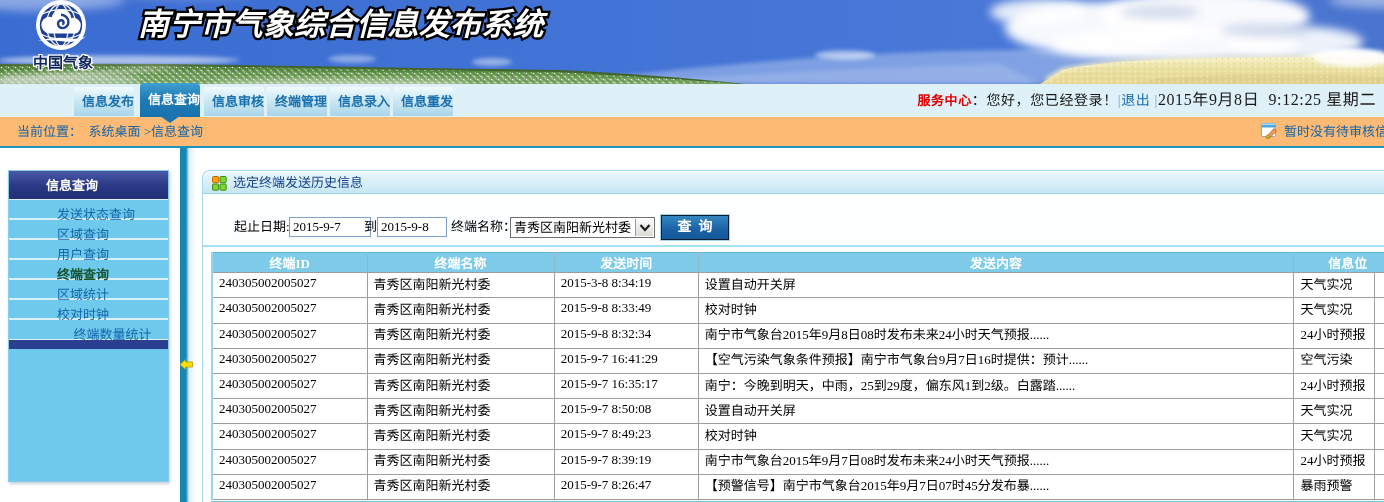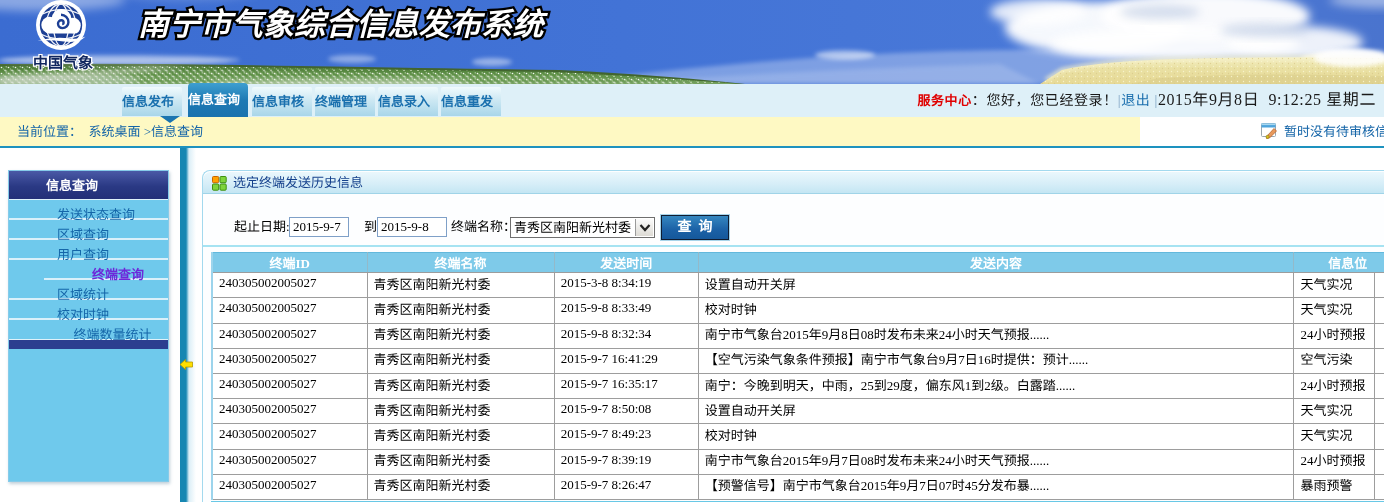--- a/index.html
+++ b/index.html
@@ -7,43 +7,43 @@
 html,body{width:1384px;height:502px;overflow:hidden;}
 body{font-family:"Liberation Serif",serif;}
 #stage{position:relative;width:1384px;height:502px;background:#fff;overflow:hidden;}
 
 
 #banner{position:absolute;left:0;top:0;width:1384px;height:84px;}
 #title{position:absolute;left:130px;top:0px;width:900px;height:60px;}
 
 
 #tabbar{position:absolute;left:0;top:84px;width:1384px;height:33px;background:#def0f8;}
-.tab{position:absolute;top:3px;height:29px;width:60px;text-align:left;line-height:29px;
+.tab{position:absolute;top:3px;height:29px;width:60px;text-align:right;line-height:29px;
  font-size:13px;font-weight:bold;color:#1a70ae;
- background:linear-gradient(#f0fafd,#cde8f3 45%,#a9d6e9);border-radius:2px 2px 0 0;margin-left:48px;}
+ background:linear-gradient(#f0fafd,#cde8f3 45%,#a9d6e9);border-radius:2px 2px 0 0;}
 .tab.active{top:-1px;height:34px;line-height:33px;background:linear-gradient(#3e9fd0,#1e7ab4 50%,#1a72ae);color:#fff;border-radius:4px 4px 0 0;}
 #tabptr{position:absolute;left:160px;top:116px;width:0;height:0;border:10px solid transparent;border-top:7px solid #1a74b0;z-index:5;}
 #svc{position:absolute;right:8px;top:0;height:33px;line-height:32px;font-size:14px;color:#1a1a1a;white-space:nowrap;letter-spacing:0.6px;font-family:Liberation Serif, serif;}
 #svc .dt{font-size:16px;}
 #svc b.red{color:#e00000;font-size:13px;}
 #svc .lnk{color:#1b6fae;}
 #svc .bar{color:#7fa4c4;}
 
 
-#crumb{position:absolute;left:0;top:117px;width:1140px;height:29px;background:#fef9c3;font-size:13px;color:#1565a8;line-height:29px;}
+#crumb{position:absolute;left:0;top:117px;width:1384px;height:29px;background:#fdba74;font-size:13px;color:#1565a8;line-height:29px;}
 #crumb .lft{position:absolute;left:17px;top:0;}
 #notif{position:absolute;left:1284px;top:0;color:#1565a8;white-space:nowrap;}
 #nicon{position:absolute;left:1261px;top:5px;width:17px;height:17px;}
 #tealhr{position:absolute;left:0;top:146px;width:1384px;height:2px;background:#1d92bf;}
 
 
 #sidebar{position:absolute;left:8px;top:170px;width:161px;height:312px;background:#6fc9ec;border:1px solid #86cbe9;box-shadow:1px 2px 3px rgba(120,150,170,.45);}
 #sbhead{height:29px;background:linear-gradient(#4a59a6,#2a3984 55%,#232f78);color:#fff;font-weight:bold;font-size:13px;line-height:29px;padding-left:37px;border-bottom:1px solid #dff2fa;}
 .sbitem{height:20px;line-height:29px;font-size:13px;color:#1566a9;padding-left:48px;border-bottom:2px solid #d9f0fa;}
-.sbitem.red{color:#6d28d9;font-weight:bold;margin-left:35px;}
+.sbitem.red{color:#14532d;font-weight:bold;}
 #sbfoot{height:9px;background:#2c3e8f;margin-top:0px;}
 
 
 #vdiv{position:absolute;left:180px;top:148px;width:16px;height:354px;background:linear-gradient(to right,#1787b2 0,#1787b2 6px,rgba(190,225,240,.55) 9px,rgba(235,246,251,0) 16px);}
 #varrow{position:absolute;left:180px;top:359px;width:13px;height:11px;}
 
 
 #panel{position:absolute;left:202px;top:170px;width:1182px;height:332px;border-left:1px solid #a3d9ee;border-top:1px solid #a3d9ee;border-radius:8px 0 0 0;background:#fdfeff;}
 #phead{position:absolute;left:0;top:1px;width:1181px;height:22px;background:linear-gradient(#eaf7fc,#d7eef8 55%,#c4e6f3);border-bottom:1px solid #a0d4e8;border-radius:8px 0 0 0;}
 #ptitle{position:absolute;left:30px;top:0;height:22px;line-height:22px;font-size:13px;font-weight:normal;color:#15418c;}
@@ -223,21 +223,21 @@
     <svg id="picon" viewBox="0 0 15 15">
       <rect x="0.5" y="0.5" width="6.2" height="6.2" rx="1" fill="#ffa000" stroke="#c86400" stroke-width="1"></rect>
       <rect x="8" y="0.5" width="6.2" height="6.2" rx="1" fill="#7ed43c" stroke="#3f9010" stroke-width="1"></rect>
       <rect x="0.5" y="8" width="6.2" height="6.2" rx="1" fill="#7ed43c" stroke="#3f9010" stroke-width="1"></rect>
       <rect x="8" y="8" width="6.2" height="6.2" rx="1" fill="#7ed43c" stroke="#3f9010" stroke-width="1"></rect>
     </svg>
     <span id="ptitle">选定终端发送历史信息</span>
   </div>
   <div id="pform">
     <span class="flabel" style="left:31px;">起止日期:</span>
-    <input class="finput" style="left: 86px; width: 60px;" value="2015-9-7">
+    <input class="finput" style="left: 86px; width: 82px;" value="2015-9-7">
     <span class="flabel" style="left:161px;">到</span>
     <input class="finput" style="left: 174px; width: 70px;" value="2015-9-8">
     <span class="flabel" style="left:248px;">终端名称：</span>
     <div id="fsel">青秀区南阳新光村委<div id="fselarr">
             <svg width="12" height="8" viewBox="0 0 12 8">
               <path d="M1.5 1 L6 6 L10.5 1" stroke="#222" stroke-width="2.2" fill="none"></path>
             </svg>
           </div></div>
     <div id="fbtn">查&nbsp;&nbsp;询</div>
   </div>

